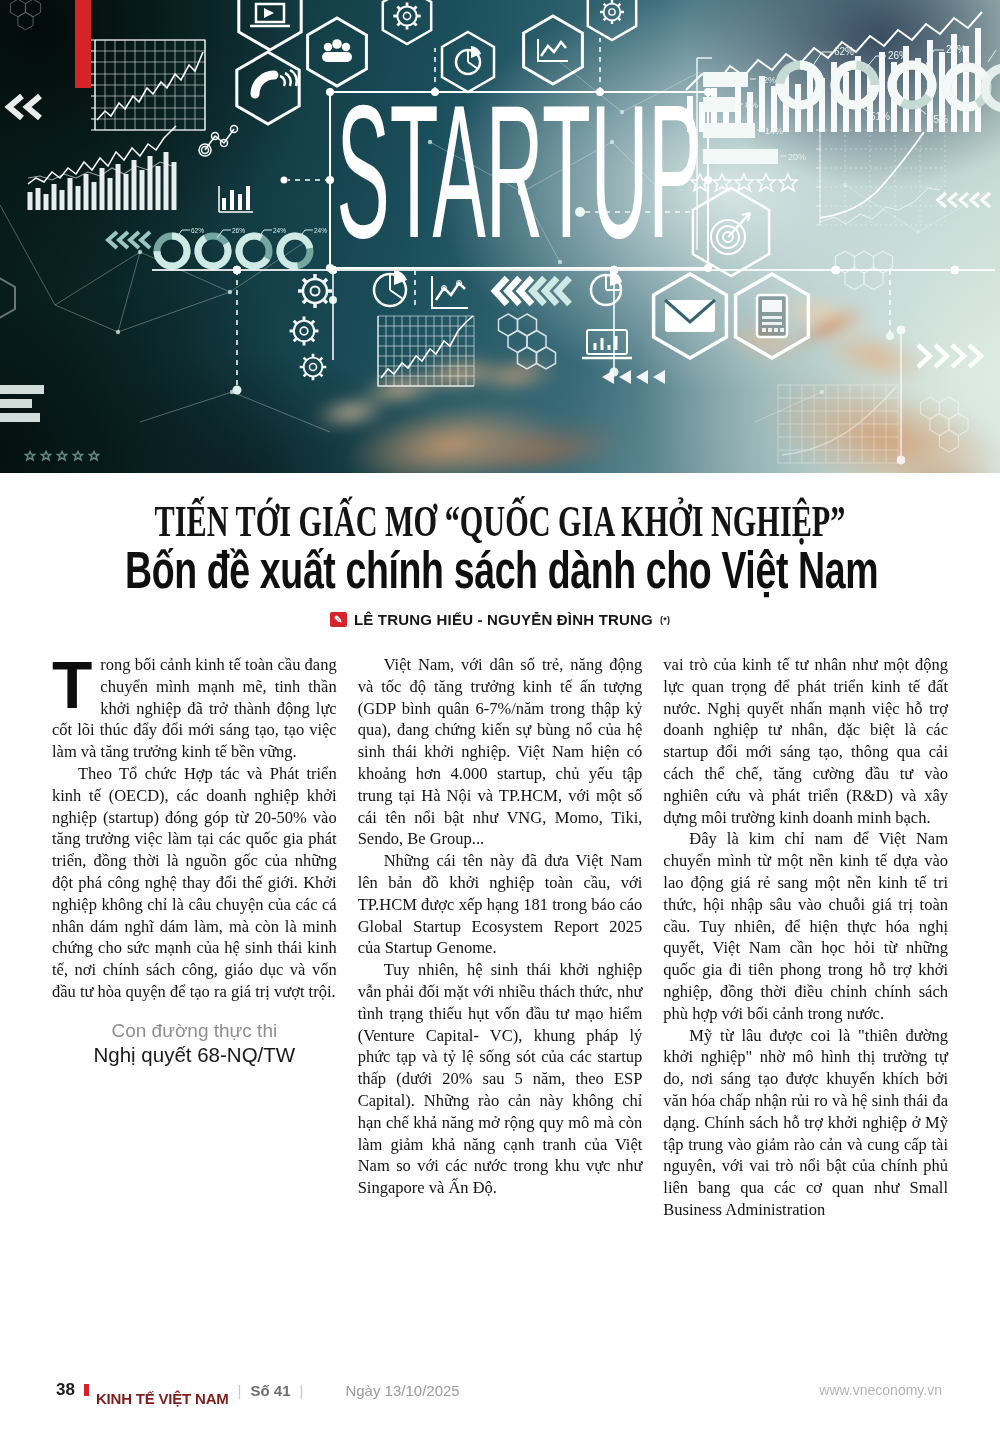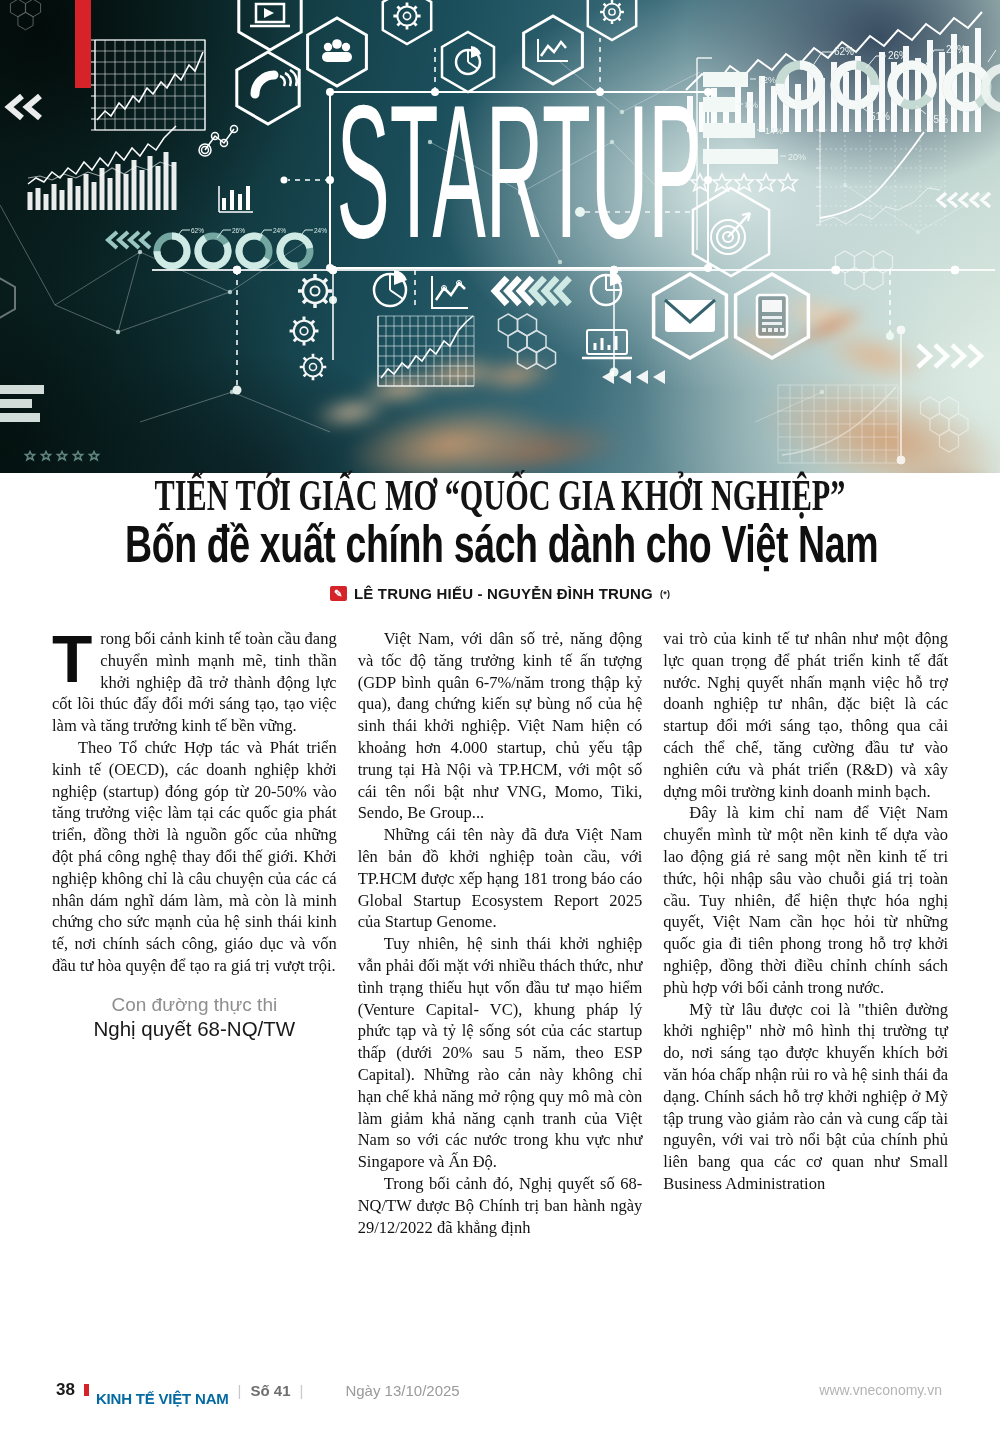--- a/index.html
+++ b/index.html
@@ -26,21 +26,21 @@
   .hand-right{left:718px;top:292px;width:300px;height:188px;transform:rotate(14deg);background:
     radial-gradient(ellipse 70px 26px at 30% 20%, rgba(240,205,170,.95), rgba(240,205,170,0) 70%),
     radial-gradient(ellipse 60px 22px at 13% 40%, rgba(228,185,148,.9), rgba(228,185,148,0) 70%),
     radial-gradient(ellipse 80px 30px at 50% 34%, rgba(225,178,138,.95), rgba(225,178,138,0) 70%),
     radial-gradient(ellipse 170px 70px at 60% 75%, rgba(210,160,118,.95), rgba(210,160,118,0) 75%),
     radial-gradient(ellipse 100px 40px at 90% 95%, rgba(165,115,82,.8), rgba(165,115,82,0) 75%);}
   .finger{left:775px;top:298px;width:130px;height:48px;transform:rotate(-26deg);filter:blur(6px);position:absolute;background:
     radial-gradient(ellipse 62px 17px at 40% 50%, rgba(205,150,115,.9), rgba(205,150,115,0) 70%);}
   .hero svg{position:absolute;inset:0;}
   
-  .content{}
+  .content{padding-top:26px;}
   .kicker{text-align:center;font-family:"Liberation Serif",serif;font-weight:700;font-size:42px;
     line-height:1.05;color:#141414;transform:scale(.72,1.06);white-space:nowrap;margin:0;}
   .title{text-align:center;font-weight:700;font-size:50px;line-height:1.06;color:#0f0f0f;
     transform:scale(.75,1.02);white-space:nowrap;letter-spacing:-.5px;margin:2px 0 0;}
   .lede{width:760px;margin:14px auto 0;text-align:center;font-size:17px;line-height:1.45;color:#2d2d2d;}
   .byline{display:flex;justify-content:center;align-items:center;gap:7px;margin-top:13px;
     font-weight:700;font-size:15px;color:#161616;letter-spacing:.2px;}
   .byline-badge{width:17px;height:15px;background:#d6232a;color:#fff;display:flex;align-items:center;
     justify-content:center;font-size:10px;border-radius:2px;line-height:1;}
   .byline sup{font-size:9px;font-weight:700;}
@@ -52,21 +52,21 @@
   .col p.noindent{text-indent:0;}
   .dropcap{float:left;font-family:"Liberation Sans",sans-serif;font-weight:700;font-size:66px;
     line-height:52px;margin:5px 8px 0 0;color:#0d0d0d;}
   .subhead{text-align:center;margin:16px 0 12px;font-family:"Liberation Sans",sans-serif;font-weight:400;line-height:1.22;}
   .subhead .l1{display:block;font-size:19px;color:#8e8e8e;}
   .subhead .l2{display:block;font-size:20.5px;color:#191919;}
   
   .footer{position:absolute;top:1373px;left:56px;right:58px;display:flex;align-items:center;font-size:15px;}
   .pagenum{font-weight:700;font-size:17px;color:#1a1a1a;}
   .redbar{width:5px;height:12px;background:#d6232a;margin:0 7px 0 9px;}
-  .pub{font-weight:700;color:#0369a1;letter-spacing:-.2px;margin-top:17px;}
+  .pub{font-weight:700;color:#7f1d1d;letter-spacing:-.2px;margin-top:17px;}
   .fdiv{color:#c8c8c8;margin:0 9px;font-weight:400;}
   .issue{font-weight:700;color:#6f6f6f;}
   .fdate{color:#9a9a9a;margin-left:33px;}
   .website{margin-left:auto;color:#b4b4b4;font-size:14px;}
 </style>
 </head>
 <body>
 
 <div class="hero">
   <div class="hand hand-left"></div>
@@ -447,21 +447,20 @@
       <p>Theo Tổ chức Hợp tác và Phát triển kinh tế (OECD), các doanh nghiệp khởi nghiệp (startup) đóng góp từ 20-50% vào tăng trưởng việc làm tại các quốc gia phát triển, đồng thời là nguồn gốc của những đột phá công nghệ thay đổi thế giới. Khởi nghiệp không chỉ là câu chuyện của các cá nhân dám nghĩ dám làm, mà còn là minh chứng cho sức mạnh của hệ sinh thái kinh tế, nơi chính sách công, giáo dục và vốn đầu tư hòa quyện để tạo ra giá trị vượt trội.</p>
       <div class="subhead">
         <span class="l1">Con đường thực thi</span>
         <span class="l2">Nghị quyết 68-NQ/TW</span>
       </div>
     </div>
     <div class="col">
       <p>Việt Nam, với dân số trẻ, năng động và tốc độ tăng trưởng kinh tế ấn tượng (GDP bình quân 6-7%/năm trong thập kỷ qua), đang chứng kiến sự bùng nổ của hệ sinh thái khởi nghiệp. Việt Nam hiện có khoảng hơn 4.000 startup, chủ yếu tập trung tại Hà Nội và TP.HCM, với một số cái tên nổi bật như VNG, Momo, Tiki, Sendo, Be Group...</p>
       <p>Những cái tên này đã đưa Việt Nam lên bản đồ khởi nghiệp toàn cầu, với TP.HCM được xếp hạng 181 trong báo cáo Global Startup Ecosystem Report 2025 của Startup Genome.</p>
       <p>Tuy nhiên, hệ sinh thái khởi nghiệp vẫn phải đối mặt với nhiều thách thức, như tình trạng thiếu hụt vốn đầu tư mạo hiểm (Venture Capital- VC), khung pháp lý phức tạp và tỷ lệ sống sót của các startup thấp (dưới 20% sau 5 năm, theo ESP Capital). Những rào cản này không chỉ hạn chế khả năng mở rộng quy mô mà còn làm giảm khả năng cạnh tranh của Việt Nam so với các nước trong khu vực như Singapore và Ấn Độ.</p>
-      <p>Trong bối cảnh đó, Nghị quyết số 68-NQ/TW được Bộ Chính trị ban hành ngày 29/12/2022 đã khẳng định</p>
     </div>
     <div class="col">
       <p class="noindent">vai trò của kinh tế tư nhân như một động lực quan trọng để phát triển kinh tế đất nước. Nghị quyết nhấn mạnh việc hỗ trợ doanh nghiệp tư nhân, đặc biệt là các startup đổi mới sáng tạo, thông qua cải cách thể chế, tăng cường đầu tư vào nghiên cứu và phát triển (R&amp;D) và xây dựng môi trường kinh doanh minh bạch.</p>
       <p>Đây là kim chỉ nam để Việt Nam chuyển mình từ một nền kinh tế dựa vào lao động giá rẻ sang một nền kinh tế tri thức, hội nhập sâu vào chuỗi giá trị toàn cầu. Tuy nhiên, để hiện thực hóa nghị quyết, Việt Nam cần học hỏi từ những quốc gia đi tiên phong trong hỗ trợ khởi nghiệp, đồng thời điều chỉnh chính sách phù hợp với bối cảnh trong nước.</p>
       <p>Mỹ từ lâu được coi là "thiên đường khởi nghiệp" nhờ mô hình thị trường tự do, nơi sáng tạo được khuyến khích bởi văn hóa chấp nhận rủi ro và hệ sinh thái đa dạng. Chính sách hỗ trợ khởi nghiệp ở Mỹ tập trung vào giảm rào cản và cung cấp tài nguyên, với vai trò nổi bật của chính phủ liên bang qua các cơ quan như Small Business Administration</p>
     </div>
   </div>
 </div>
 
 <div class="footer">

